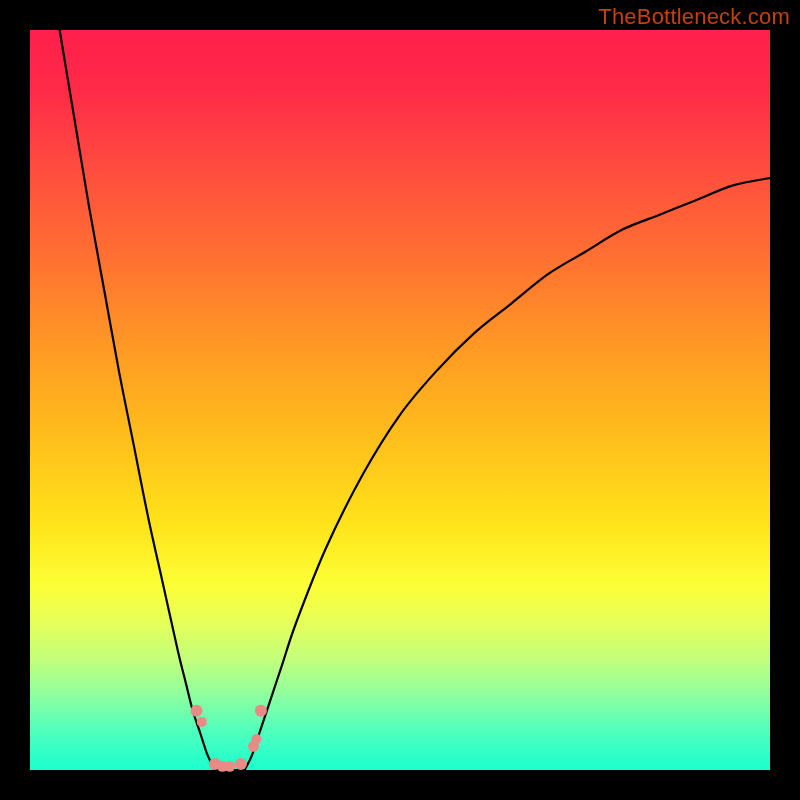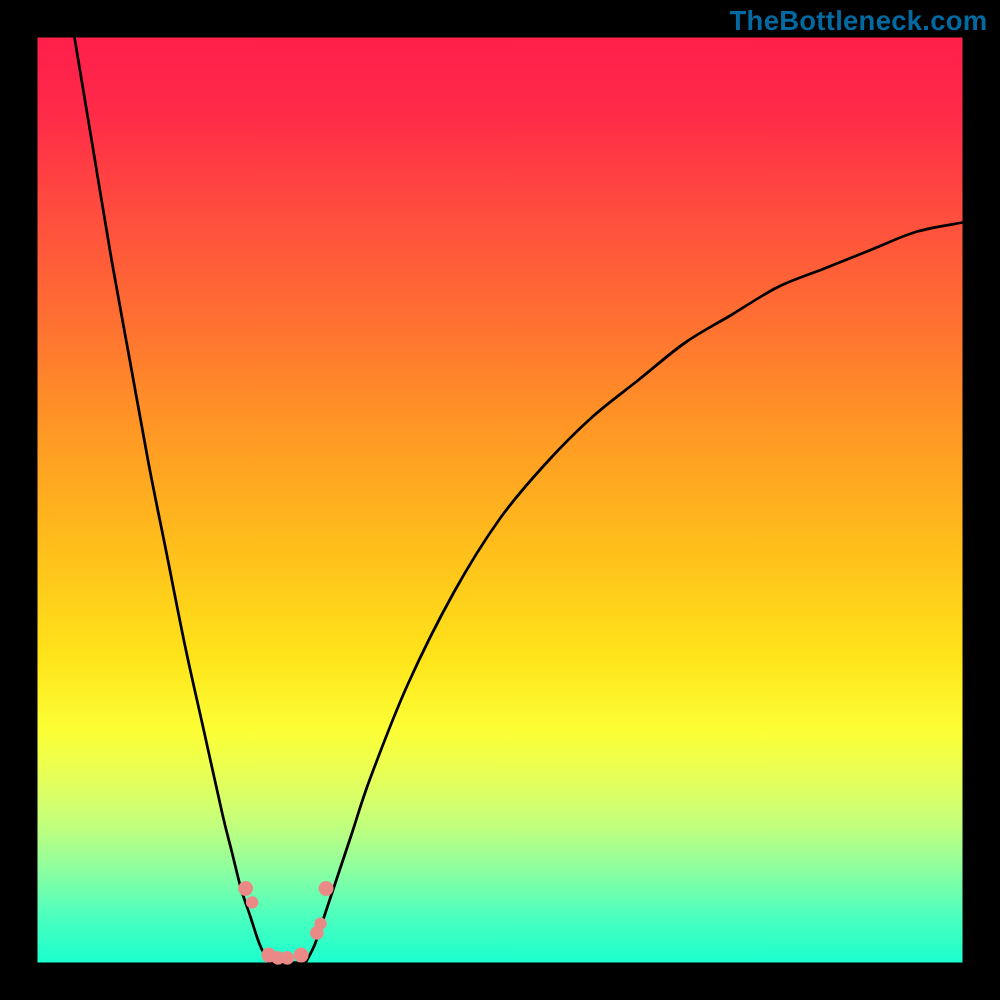--- a/index.html
+++ b/index.html
@@ -14,23 +14,23 @@
   .frame {
     position: relative;
     width: 800px;
     height: 800px;
     background: #000;
   }
   .watermark {
     position: absolute;
     top: 4px;
     right: 10px;
-    color: #0369a1;
+    color: #c2410c;
     font-size: 22px;
-    font-weight: 700;
+    font-weight: 400;
     letter-spacing: 0.2px;
     user-select: none;
   }
   .plot {
     position: absolute;
     left: 30px;
     top: 30px;
     width: 740px;
     height: 740px;
     

